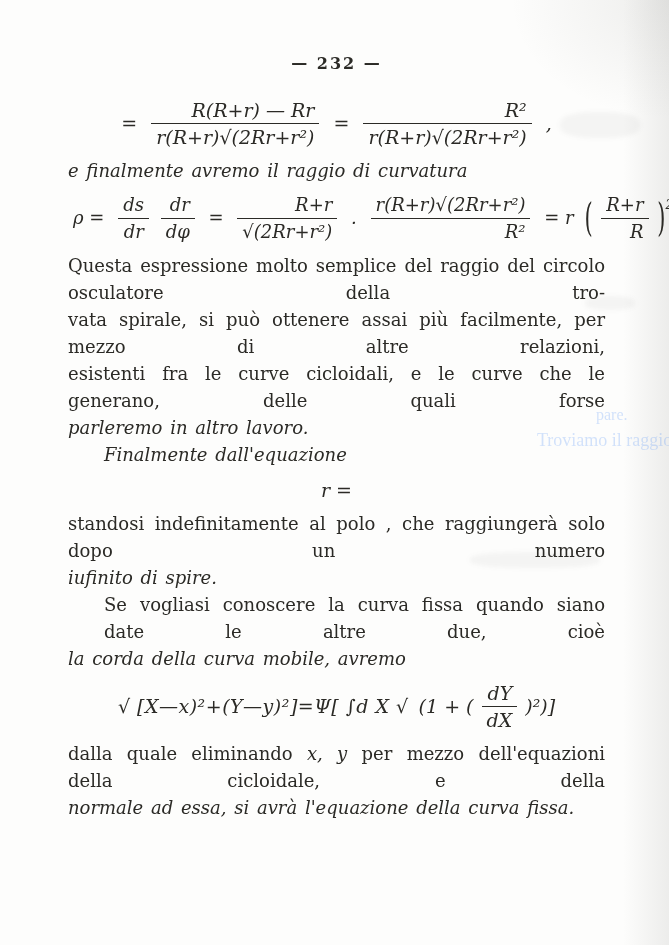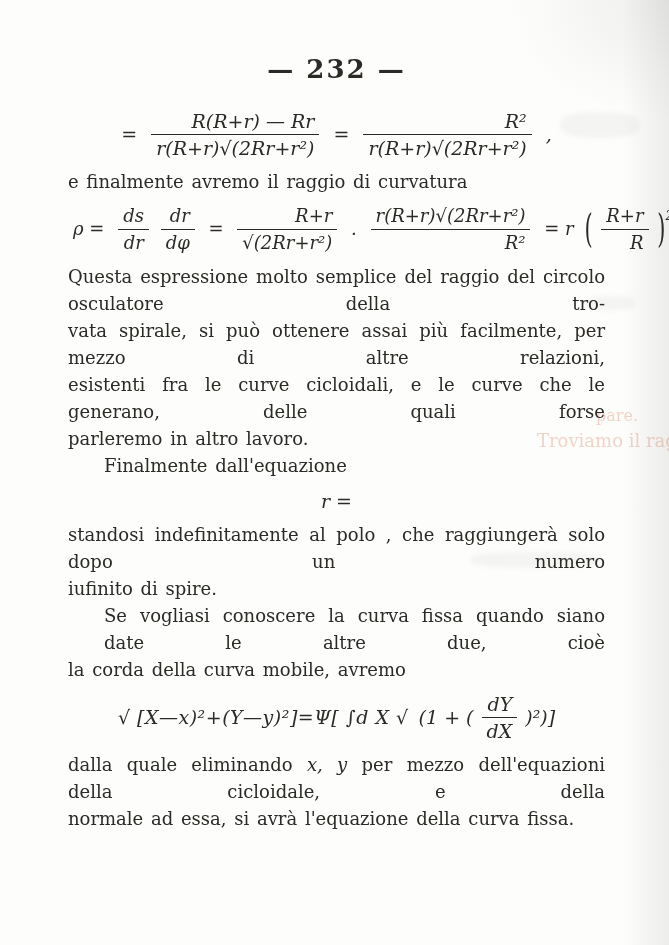--- a/index.html
+++ b/index.html
@@ -19,45 +19,46 @@
     background: linear-gradient(to right, rgba(0,0,0,0), rgba(90,90,85,0.10));
     pointer-events: none;
   }
   .scan-corner {
     position: absolute; top: 0; right: 0; width: 160px; height: 120px;
     background: radial-gradient(ellipse at top right, rgba(100,100,95,0.10), rgba(0,0,0,0) 70%);
     pointer-events: none;
   }
   .ghost {
     position: absolute;
-    font-size: 16px; color: #c2410c;
+    font-size: 16px; color: #3b82f6;
     opacity: 0.22; filter: blur(0.6px);
     white-space: nowrap;
+    font-family: Liberation Serif, serif;
   }
   .smudge {
     position: absolute; background: rgba(80,80,75,0.05);
     filter: blur(2px); border-radius: 40%;
   }
 
   .content {
     position: absolute; left: 68px; top: 54px; width: 537px;
   }
 
   .pagenum {
-    text-align: center; font-size: 26px; letter-spacing: 2px;
+    text-align: center; font-size: 16px; letter-spacing: 2px;
     margin-bottom: 25px; font-weight: bold;
   }
 
   
   .tline {
     font-size: 18px; line-height: 27px;
     text-align: justify; text-align-last: justify;
     word-spacing: 2px;
   }
-  .tline.last { text-align-last: left; }
+  .tline.last { text-align-last: left; font-style: italic; }
   .tline.indent { padding-left: 36px; }
   .tline i { font-style: italic; }
 
   
   .eq {
     text-align: center; font-style: italic;
     font-size: 19px; line-height: 22px;
     margin: 9px 0;
     white-space: nowrap;
   }

